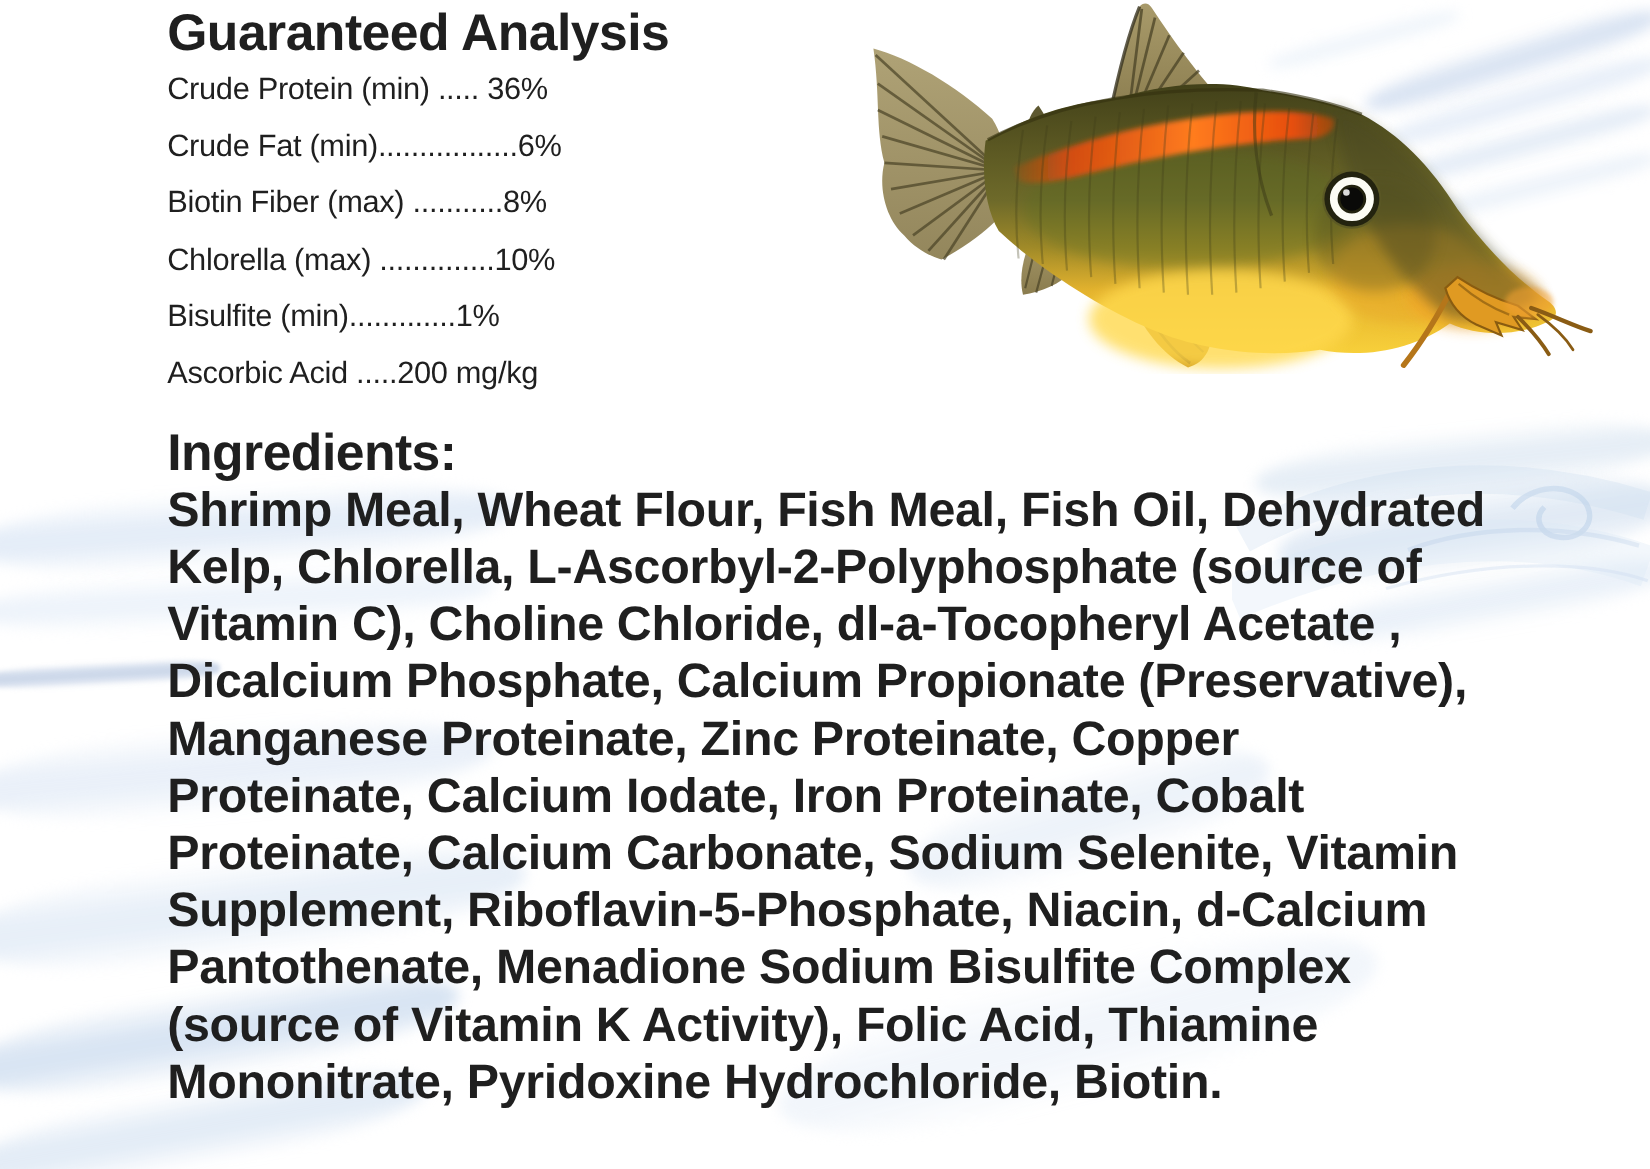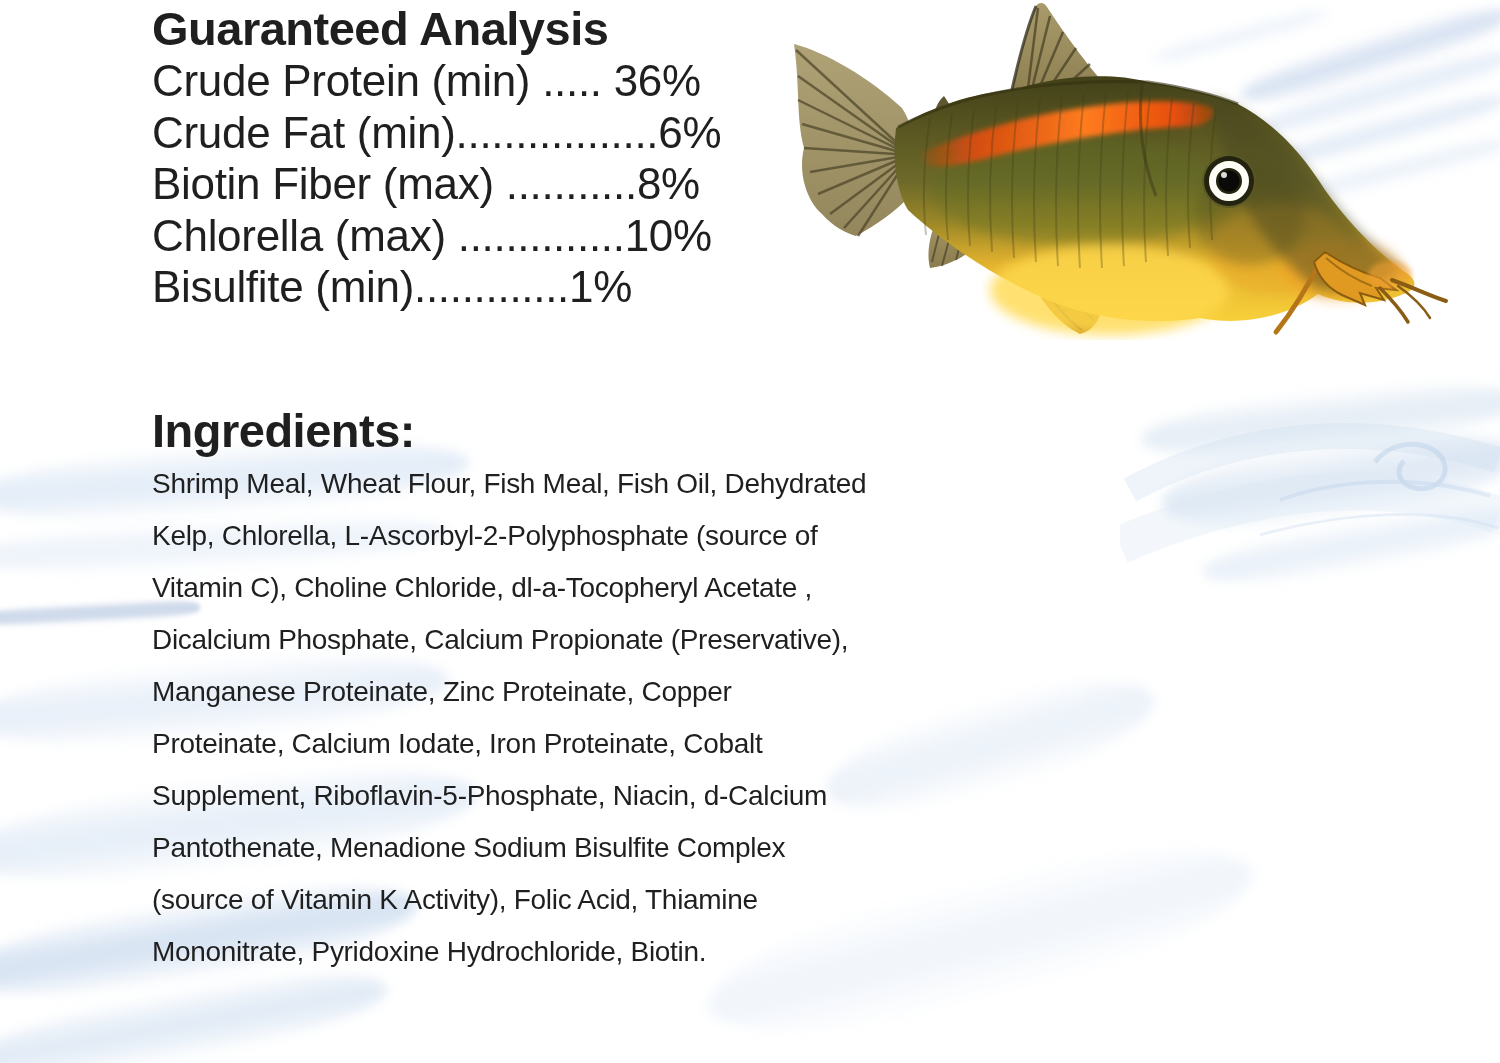--- a/index.html
+++ b/index.html
@@ -8,24 +8,24 @@
     background:#ffffff;color:#1f1f1f;
     font-family:"Liberation Sans", sans-serif;
   }
   
   .streak{position:absolute;z-index:0;pointer-events:none;}
   .band{filter:blur(6px);border-radius:50%;}
   .band-sharp{filter:blur(2px);border-radius:40%;}
   
   .analysis{position:absolute;left:152px;top:2px;z-index:2;}
   .ga-title{font-size:47px;font-weight:700;line-height:53px;letter-spacing:-0.5px;white-space:nowrap;}
-  .ga-row{font-size:44px;line-height:51.5px;letter-spacing:-0.3px;white-space:nowrap;}
-  .ingredients{position:absolute;left:152px;top:384px;z-index:2;margin-top:20px;}
+  .ga-row{font-size:28px;line-height:51.5px;letter-spacing:-0.3px;white-space:nowrap;}
+  .ingredients{position:absolute;left:152px;top:384px;z-index:2;}
   .ing-title{font-size:47px;font-weight:700;line-height:54px;letter-spacing:-0.5px;white-space:nowrap;}
-  .ing-line{font-size:28px;line-height:52px;letter-spacing:-0.3px;white-space:nowrap;}
+  .ing-line{font-size:44px;line-height:52px;letter-spacing:-0.3px;white-space:nowrap;font-weight:bold;}
   
   .fish{position:absolute;left:780px;top:0;z-index:1;}
   .swirl-svg{position:absolute;left:1120px;top:350px;z-index:0;}
 </style>
 </head>
 <body>
 
 <div class="page">
 
   <div class="streak band" style="left:1235px;top:35px;width:280px;height:40px;transform:rotate(-17deg);background:linear-gradient(to bottom,transparent,rgba(185,204,232,.55) 40%,rgba(185,204,232,.55) 60%,transparent);"></div>
@@ -189,29 +189,31 @@
     </g>
   </svg>
 
   <section class="analysis">
     <div class="ga-title">Guaranteed Analysis</div>
     <div class="ga-row">Crude Protein (min) ..... 36%</div>
     <div class="ga-row">Crude Fat (min).................6%</div>
     <div class="ga-row">Biotin Fiber (max) ...........8%</div>
     <div class="ga-row">Chlorella (max) ..............10%</div>
     <div class="ga-row">Bisulfite (min).............1%</div>
+    <div class="ga-row">Ascorbic Acid .....200 mg/kg</div>
   </section>
 
   <section class="ingredients">
     <div class="ing-title">Ingredients:</div>
     <div class="ing-line">Shrimp Meal, Wheat Flour, Fish Meal, Fish Oil, Dehydrated</div>
     <div class="ing-line">Kelp, Chlorella, L-Ascorbyl-2-Polyphosphate (source of</div>
     <div class="ing-line">Vitamin C), Choline Chloride, dl-a-Tocopheryl Acetate ,</div>
     <div class="ing-line">Dicalcium Phosphate, Calcium Propionate (Preservative),</div>
     <div class="ing-line">Manganese Proteinate, Zinc Proteinate, Copper</div>
     <div class="ing-line">Proteinate, Calcium Iodate, Iron Proteinate, Cobalt</div>
+    <div class="ing-line">Proteinate, Calcium Carbonate, Sodium Selenite, Vitamin</div>
     <div class="ing-line">Supplement, Riboflavin-5-Phosphate, Niacin, d-Calcium</div>
     <div class="ing-line">Pantothenate, Menadione Sodium Bisulfite Complex</div>
     <div class="ing-line">(source of Vitamin K Activity), Folic Acid, Thiamine</div>
     <div class="ing-line">Mononitrate, Pyridoxine Hydrochloride, Biotin.</div>
   </section>
 
 </div>
 
 </body></html>

